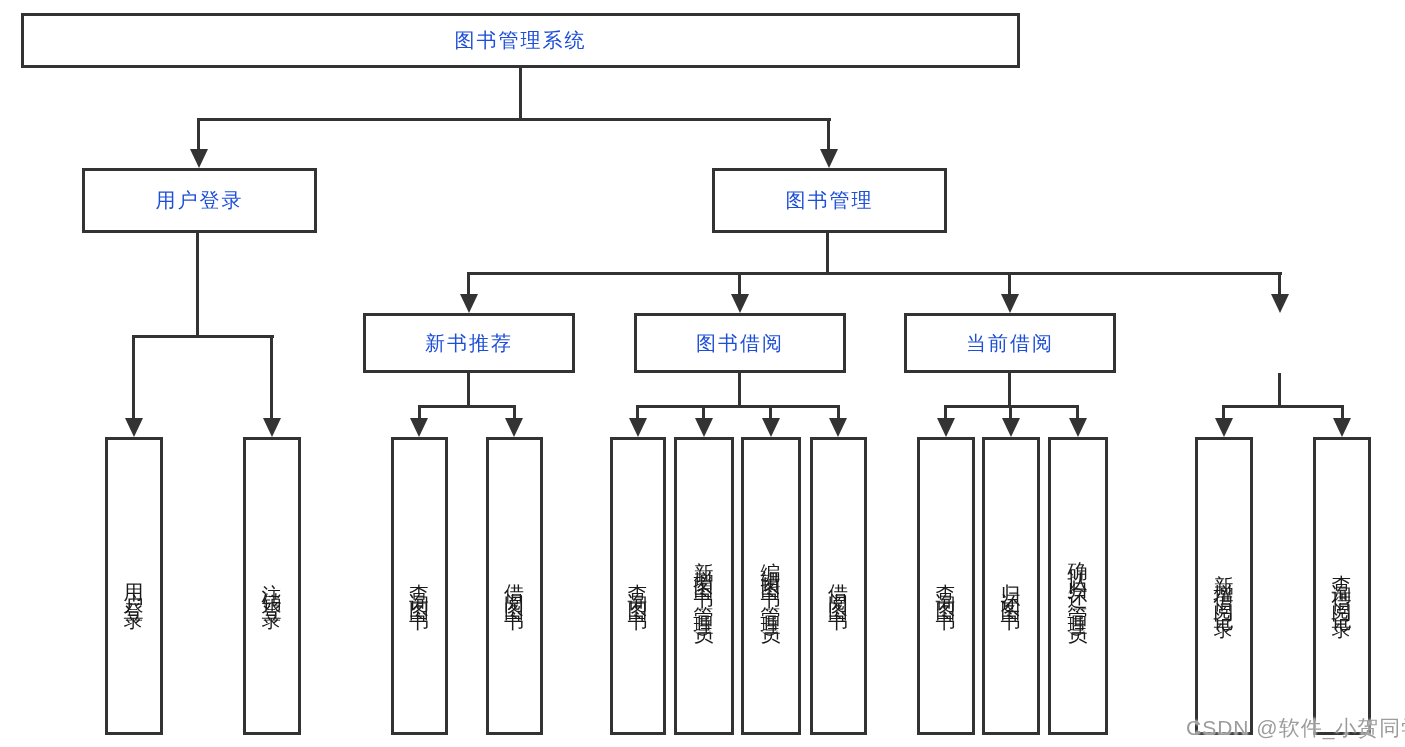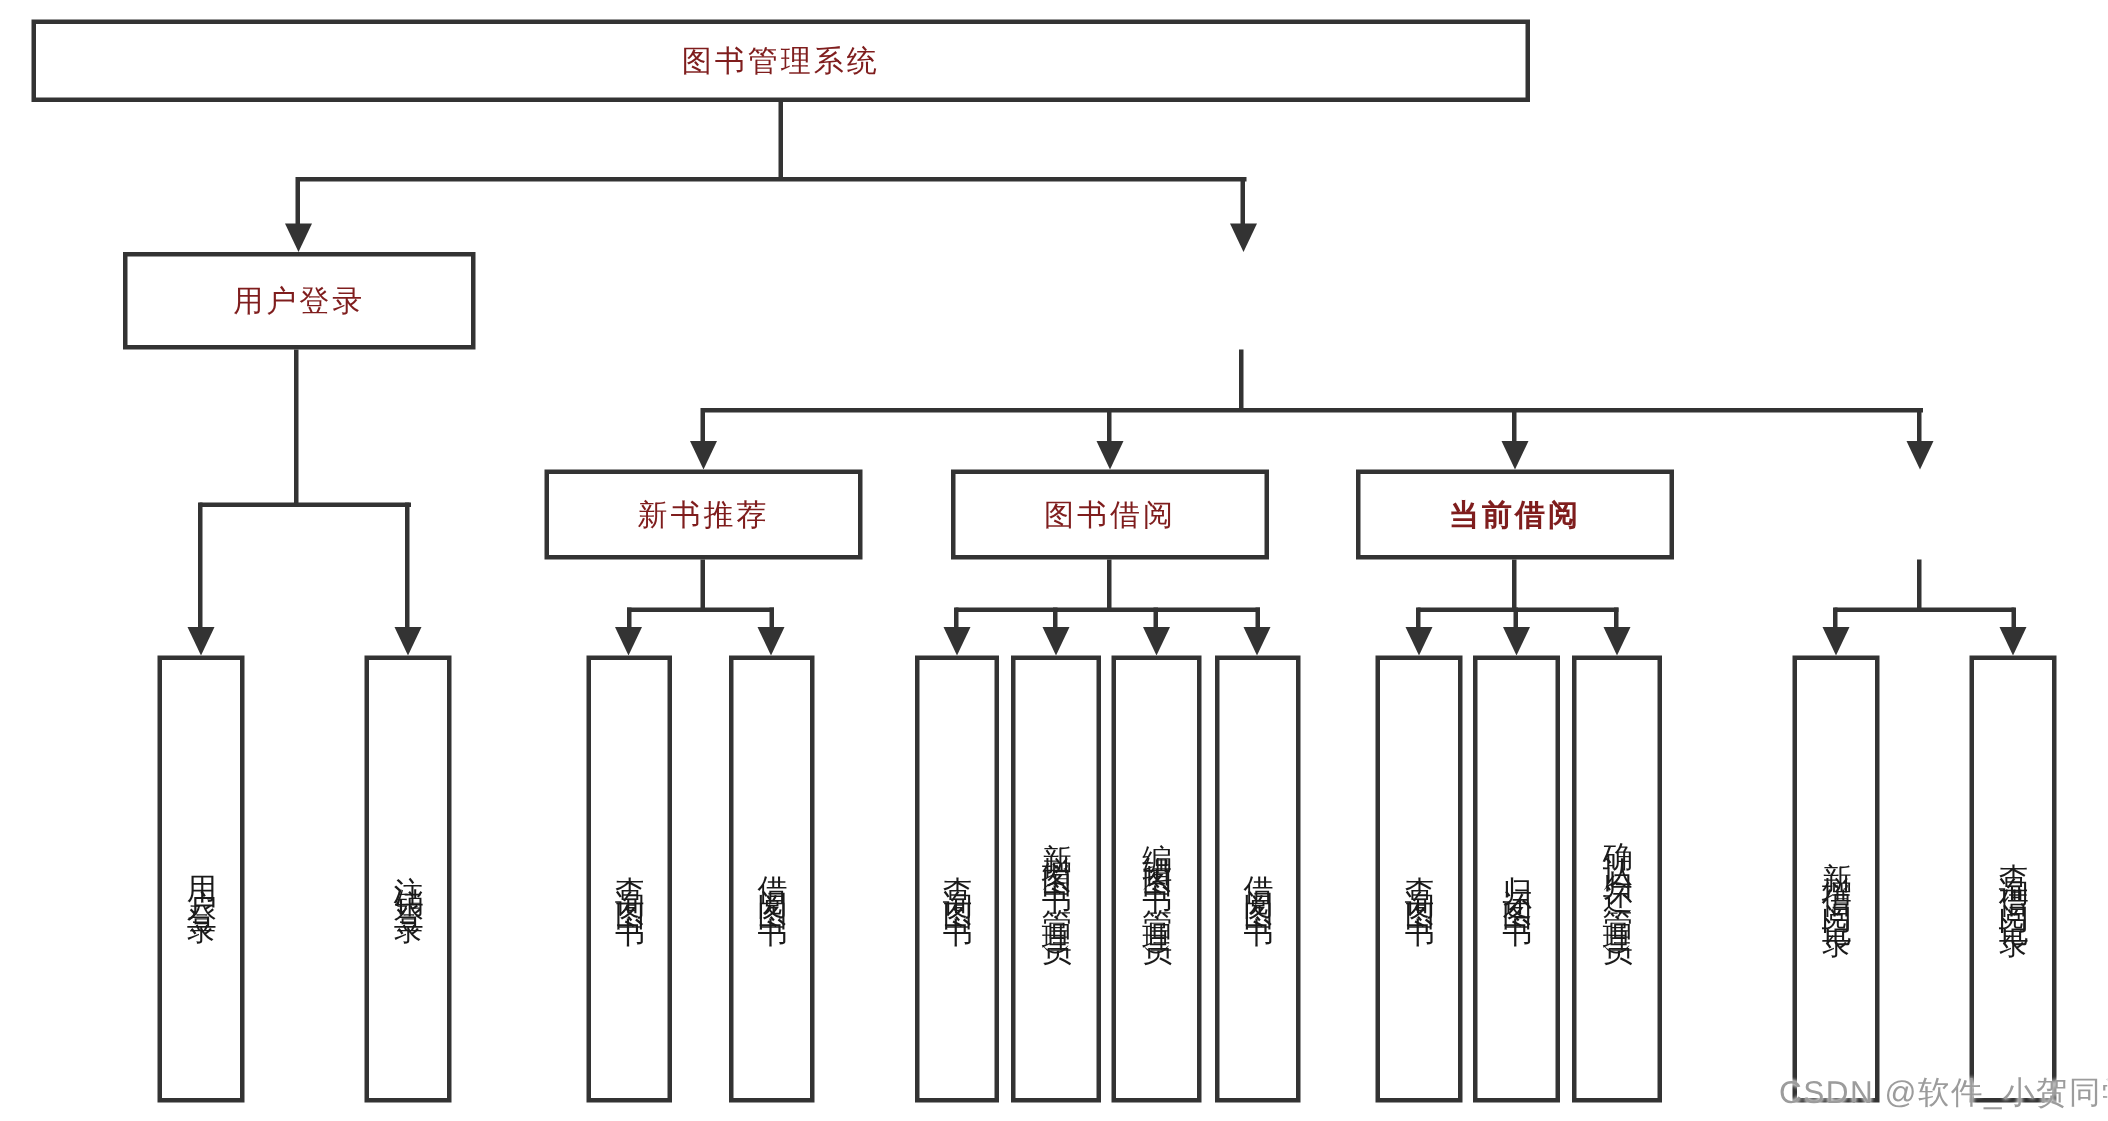--- a/index.html
+++ b/index.html
@@ -12,21 +12,21 @@
     overflow: hidden;
   }
   .box {
     position: absolute;
     box-sizing: border-box;
     border: 3px solid #333333;
     background: #ffffff;
     display: flex;
     align-items: center;
     justify-content: center;
-    color: #7f1d1d;
+    color: #1d4ed8;
     font-size: 20px;
     letter-spacing: 2px;
   }
   .vbox {
     position: absolute;
     box-sizing: border-box;
     border: 3px solid #333333;
     background: #ffffff;
     display: flex;
     align-items: center;
@@ -68,20 +68,21 @@
   <div class="box" style="left:21px; top:13px; width:999px; height:55px;">图书管理系统</div>
 
   <div class="vline" style="left:519px; top:68px; width:3px; height:52px;"></div>
   <div class="hline" style="left:198px; top:118px; width:633px; height:3px;"></div>
   <div class="vline" style="left:197px; top:118px; width:3px; height:33px;"></div>
   <div class="ahead" style="left:190px; top:149px;"></div>
   <div class="vline" style="left:827px; top:118px; width:3px; height:33px;"></div>
   <div class="ahead" style="left:820px; top:149px;"></div>
 
   <div class="box" style="left:82px; top:168px; width:235px; height:65px;">用户登录</div>
+  <div class="box" style="left:712px; top:168px; width:235px; height:65px;">图书管理</div>
 
   <div class="vline" style="left:196px; top:233px; width:3px; height:104px;"></div>
   <div class="hline" style="left:133px; top:335px; width:141px; height:3px;"></div>
   <div class="vline" style="left:132px; top:335px; width:3px; height:85px;"></div>
   <div class="ahead" style="left:125px; top:418px;"></div>
   <div class="vline" style="left:270px; top:335px; width:3px; height:85px;"></div>
   <div class="ahead" style="left:263px; top:418px;"></div>
 
   <div class="vline" style="left:826px; top:233px; width:3px; height:41px;"></div>
   <div class="hline" style="left:468px; top:272px; width:814px; height:3px;"></div>
@@ -89,21 +90,21 @@
   <div class="ahead" style="left:460px; top:294px;"></div>
   <div class="vline" style="left:738px; top:272px; width:3px; height:24px;"></div>
   <div class="ahead" style="left:731px; top:294px;"></div>
   <div class="vline" style="left:1008px; top:272px; width:3px; height:24px;"></div>
   <div class="ahead" style="left:1001px; top:294px;"></div>
   <div class="vline" style="left:1278px; top:272px; width:3px; height:24px;"></div>
   <div class="ahead" style="left:1271px; top:294px;"></div>
 
   <div class="box" style="left:634px; top:313px; width:212px; height:60px;">图书借阅</div>
   <div class="box" style="left:363px; top:313px; width:212px; height:60px;">新书推荐</div>
-  <div class="box" style="left:904px; top:313px; width:212px; height:60px;font-weight:bold;">当前借阅</div>
+  <div class="box" style="left:904px; top:313px; width:212px; height:60px;">当前借阅</div>
 
   <div class="vline" style="left:467px; top:373px; width:3px; height:34px;"></div>
   <div class="hline" style="left:418px; top:405px; width:98px; height:3px;"></div>
   <div class="vline" style="left:418px; top:405px; width:3px; height:16px;"></div>
   <div class="ahead" style="left:410px; top:418px;"></div>
   <div class="vline" style="left:513px; top:405px; width:3px; height:16px;"></div>
   <div class="ahead" style="left:505px; top:418px;"></div>
 
   <div class="vline" style="left:738px; top:373px; width:3px; height:34px;"></div>
   <div class="hline" style="left:637px; top:405px; width:203px; height:3px;"></div>

